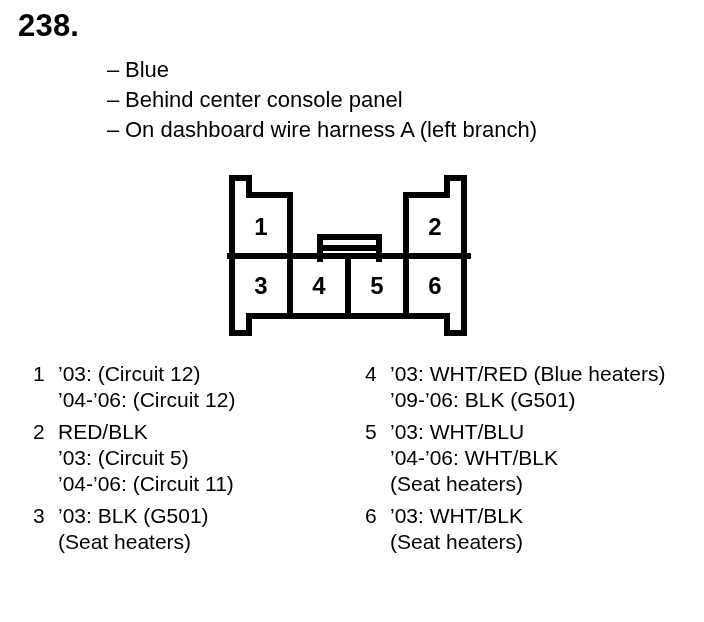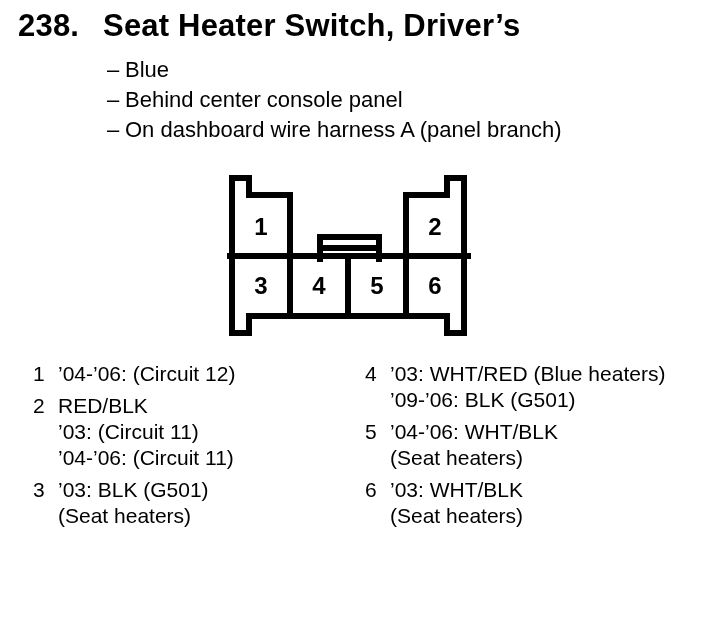--- a/index.html
+++ b/index.html
@@ -94,35 +94,34 @@
     white-space: nowrap;
   }
 </style>
 </head>
 <body>
 
 <div class="page">
 
   <div class="title">
     <span class="title-num">238.</span>
-    <span class="title-text">Seat Heater Switch, Driver’s</span>
   </div>
 
   <div class="notes">
     <div class="note">
       <span class="note-dash">–</span>
       <span class="note-text">Blue</span>
     </div>
     <div class="note">
       <span class="note-dash">–</span>
       <span class="note-text">Behind center console panel</span>
     </div>
     <div class="note">
       <span class="note-dash">–</span>
-      <span class="note-text">On dashboard wire harness A (panel branch)</span>
+      <span class="note-text">On dashboard wire harness A (left branch)</span>
     </div>
   </div>
 
   <svg class="connector" viewBox="0 0 244 170" width="244" height="170" xmlns="http://www.w3.org/2000/svg">
 
     <path d="M 63 24 H 22 V 7 H 5 V 162 H 22 V 145 H 220 V 162 H 237 V 7 H 220 V 24 H 179"></path>
 
     <path d="M 2 85 H 242"></path>
 
     <path d="M 63 24 V 145"></path>
@@ -138,29 +137,30 @@
     <text x="92" y="123">4</text>
     <text x="150" y="123">5</text>
     <text x="208" y="123">6</text>
   </svg>
 
   <div class="legend-col left">
 
     <div class="legend-item">
       <span class="num">1</span>
       <span class="lines">
+        <span class="line">’03: (Circuit 12)</span>
         <span class="line">’04-’06: (Circuit 12)</span>
       </span>
     </div>
 
     <div class="legend-item">
       <span class="num">2</span>
       <span class="lines">
         <span class="line">RED/BLK</span>
-        <span class="line">’03: (Circuit 11)</span>
+        <span class="line">’03: (Circuit 5)</span>
         <span class="line">’04-’06: (Circuit 11)</span>
       </span>
     </div>
 
     <div class="legend-item">
       <span class="num">3</span>
       <span class="lines">
         <span class="line">’03: BLK (G501)</span>
         <span class="line">(Seat heaters)</span>
       </span>
@@ -174,20 +174,21 @@
       <span class="num">4</span>
       <span class="lines">
         <span class="line">’03: WHT/RED (Blue heaters)</span>
         <span class="line">’09-’06: BLK (G501)</span>
       </span>
     </div>
 
     <div class="legend-item">
       <span class="num">5</span>
       <span class="lines">
+        <span class="line">’03: WHT/BLU</span>
         <span class="line">’04-’06: WHT/BLK</span>
         <span class="line">(Seat heaters)</span>
       </span>
     </div>
 
     <div class="legend-item">
       <span class="num">6</span>
       <span class="lines">
         <span class="line">’03: WHT/BLK</span>
         <span class="line">(Seat heaters)</span>

